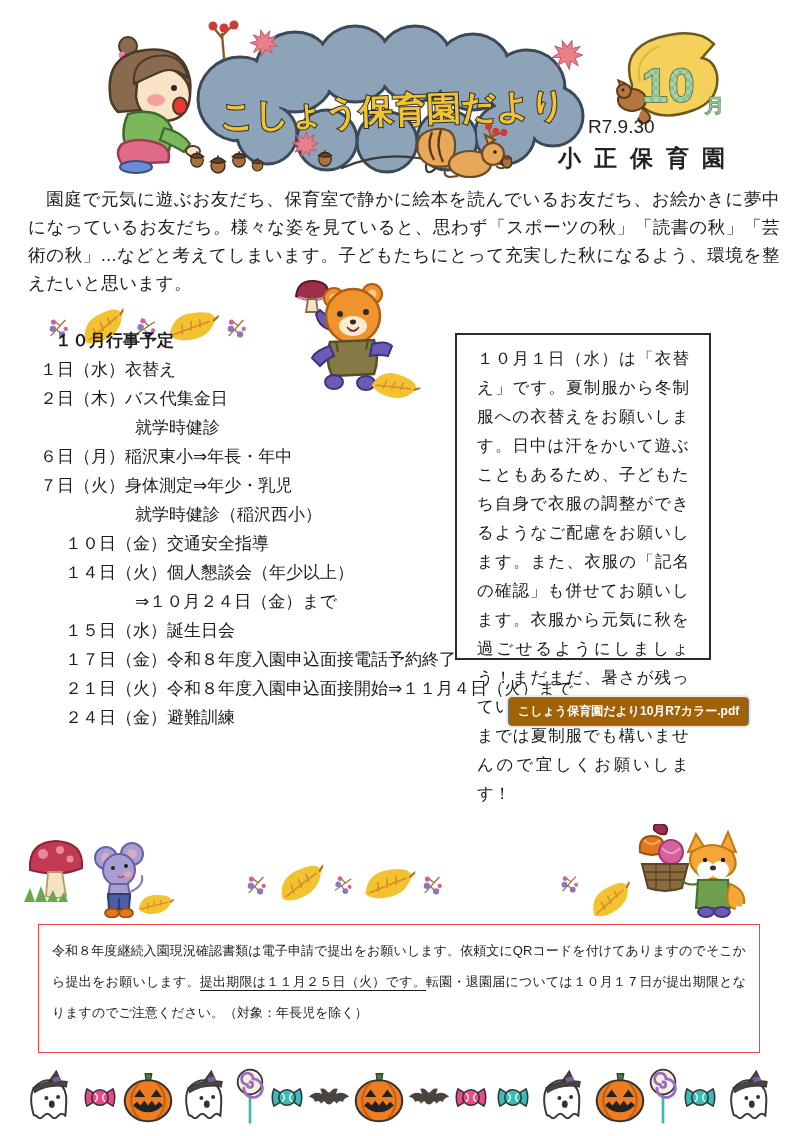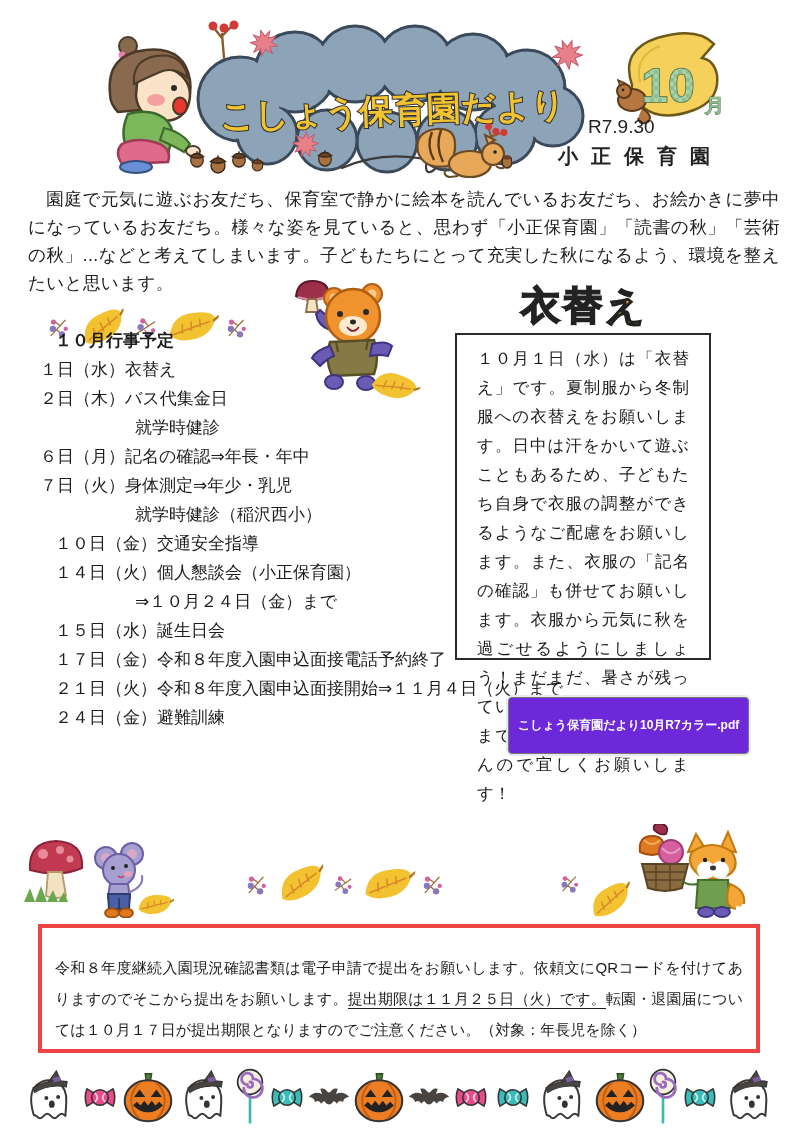--- a/index.html
+++ b/index.html
@@ -3,49 +3,49 @@
 <meta charset="utf-8">
 <style>
   * { margin:0; padding:0; box-sizing:border-box; }
   body { font-family:"Liberation Sans","DejaVu Sans",sans-serif; background:#fff; color:#1c1c1c; }
   .page { position:relative; width:800px; height:1136px; background:#fff; overflow:hidden; }
   .abs { position:absolute; }
   svg { display:block; }
 
   
   .issue-date { left:588px; top:116px; font-size:19px; font-weight:normal; color:#222; }
-  .school-name { left:558px; top:143px; font-size:20px; font-weight:bold; letter-spacing:13px; color:#222; white-space:nowrap; }
+  .school-name { left:558px; top:143px; font-size:23px; font-weight:bold; letter-spacing:13px; color:#222; white-space:nowrap; }
 
   
   .intro { left:28px; top:185px; width:752px; font-size:17.5px; line-height:28px; letter-spacing:.4px; text-align:justify; }
 
   
   .schedule { left:40px; top:326px; width:740px; font-size:17px; line-height:29px; }
   .s-line { white-space:nowrap; }
   .bold { font-weight:bold; }
   .ind-h { margin-left:15px; }
   .ind-a { }
   .ind-b { margin-left:95px; }
   .ind-c { margin-left:80px; }
-  .ind-0 { margin-left:15px; }
+  .ind-0 { margin-left:25px; }
 
   
   .koromogae-title { left:521px; top:279px; font-size:39px; font-weight:bold; color:#f3b32a;
                      -webkit-text-stroke:1.7px #222; letter-spacing:3px; white-space:nowrap; }
   .koromogae-box { left:455px; top:333px; width:256px; height:327px; border:2px solid #2b2b2b;
                    padding:9px 20px; font-size:16.5px; line-height:29px; text-align:justify; text-justify:inter-character; }
 
   
-  .pdf-tooltip { left:508px; top:697px; background:#6d28d9; color:#fff; font-size:12px; font-weight:bold;
-                 padding:19px 9px; border:1px solid #777; border-radius:4px; box-shadow:0 0 0 2px #e9e9e9;
+  .pdf-tooltip { left:508px; top:697px; background:#a16207; color:#fff; font-size:12px; font-weight:bold;
+                 padding:5px 9px; border:1px solid #777; border-radius:4px; box-shadow:0 0 0 2px #e9e9e9;
                  white-space:nowrap; z-index:30; }
 
   
-  .notice-box { left:38px; top:924px; width:722px; height:129px; border:4px solid #ef4444;
-                padding:24px 13px; font-size:15px; line-height:31px; text-align:justify; }
+  .notice-box { left:38px; top:924px; width:722px; height:129px; border:1px solid #ef4444;
+                padding:10px 13px; font-size:13px; line-height:31px; text-align:justify; }
   .u { border-bottom:1.7px solid #1c1c1c; padding-bottom:1px; }
 
   
   .divider { display:flex; align-items:center; }
 
   
   .halloween { left:22px; top:1062px; width:756px; height:70px; display:flex;
                align-items:center; justify-content:space-between; }
   .hw-ghost-witch { width:56px; height:60px; }
   .hw-pumpkin { width:54px; height:54px; }
@@ -233,21 +233,21 @@
     <path d="M18,56 L16,50 L23,53 Z" fill="#b5763f" stroke="#5a3a1a" stroke-width="1.5"></path>
     <circle cx="21" cy="60" r="1.4" fill="#222"></circle>
     <path d="M40,78 Q52,86 46,92 Q38,96 36,88" fill="#b5763f" stroke="#5a3a1a" stroke-width="2"></path>
     <text x="66" y="72" text-anchor="middle" font-size="48" font-weight="bold" fill="url(#chk)" stroke="#4a6a4a" stroke-width="1.5" paint-order="stroke">10</text>
     <text x="103" y="82" font-size="19" font-weight="bold" fill="#8fbe8f" stroke="#4a6a4a" stroke-width="0.8" paint-order="stroke">月</text>
   </svg>
 
   <div class="abs issue-date">R7.9.30</div>
   <div class="abs school-name">小正保育園</div>
 
-  <p class="abs intro">　園庭で元気に遊ぶお友だち、保育室で静かに絵本を読んでいるお友だち、お絵かきに夢中になっているお友だち。様々な姿を見ていると、思わず「小正保育園」「読書の秋」「芸術の秋」...などと考えてしまいます。子どもたちにとって充実した秋になるよう、環境を整えたいと思います。</p>
+  <p class="abs intro">　園庭で元気に遊ぶお友だち、保育室で静かに絵本を読んでいるお友だち、お絵かきに夢中になっているお友だち。様々な姿を見ていると、思わず「スポーツの秋」「読書の秋」「芸術の秋」...などと考えてしまいます。子どもたちにとって充実した秋になるよう、環境を整えたいと思います。</p>
 
   <div class="abs divider" style="left:48px;top:300px;width:222px;height:54px;gap:10px">
     <svg width="22" height="24">
         <use href="#sym-berries"></use>
       </svg>
     <svg width="46" height="35" style="transform:rotate(-8deg)">
         <use href="#sym-leaf"></use>
       </svg>
     <svg width="22" height="24" style="transform:rotate(14deg)">
         <use href="#sym-berries"></use>
@@ -284,33 +284,32 @@
     <g transform="rotate(38 122 110)">
         <use href="#sym-leaf" x="100" y="94" width="44" height="33"></use>
       </g>
   </svg>
 
   <div class="abs schedule">
     <div class="s-line ind-h bold">１０月行事予定</div>
     <div class="s-line ind-a">１日（水）衣替え</div>
     <div class="s-line ind-a">２日（木）バス代集金日</div>
     <div class="s-line ind-b">就学時健診</div>
-    <div class="s-line ind-a">６日（月）記名の確認⇒年長・年中</div>
+    <div class="s-line ind-a">６日（月）稲沢東小⇒年長・年中</div>
     <div class="s-line ind-a">７日（火）身体測定⇒年少・乳児</div>
     <div class="s-line ind-b">就学時健診（稲沢西小）</div>
     <div class="s-line ind-0">１０日（金）交通安全指導</div>
-    <div class="s-line ind-0">１４日（火）個人懇談会（小正保育園）</div>
+    <div class="s-line ind-0">１４日（火）個人懇談会（年少以上）</div>
     <div class="s-line ind-b">⇒１０月２４日（金）まで</div>
     <div class="s-line ind-0">１５日（水）誕生日会</div>
     <div class="s-line ind-0">１７日（金）令和８年度入園申込面接電話予約終了</div>
     <div class="s-line ind-0">２１日（火）令和８年度入園申込面接開始⇒１１月４日（火）まで</div>
     <div class="s-line ind-0">２４日（金）避難訓練</div>
   </div>
 
-  <div class="abs koromogae-title">衣替え</div>
   <div class="abs koromogae-box">
     <span>１０月１日（水）は「衣替え」です。夏制服から冬制服への衣替えをお願いします。日中は汗をかいて遊ぶこともあるため、子どもたち自身で衣服の調整ができるようなご配慮をお願いします。また、衣服の「記名の確認」も併せてお願いします。衣服から元気に秋を過ごせるようにしましょう！まだまだ、暑さが残っていますので、８日（水）までは夏制服でも構いませんので宜しくお願いします！</span>
   </div>
 
   <div class="abs pdf-tooltip">こしょう保育園だより10月R7カラー.pdf</div>
 
   <svg class="abs" style="left:22px;top:832px" width="152" height="86" viewBox="0 0 152 86">
     <path d="M8,38 Q6,10 34,9 Q62,10 60,36 Q38,46 8,38 Z" fill="#c23a52" stroke="#8a2438" stroke-width="2"></path>
     <circle cx="21" cy="22" r="5" fill="#e88a9a"></circle>
       <circle cx="38" cy="18" r="4" fill="#e88a9a"></circle>

